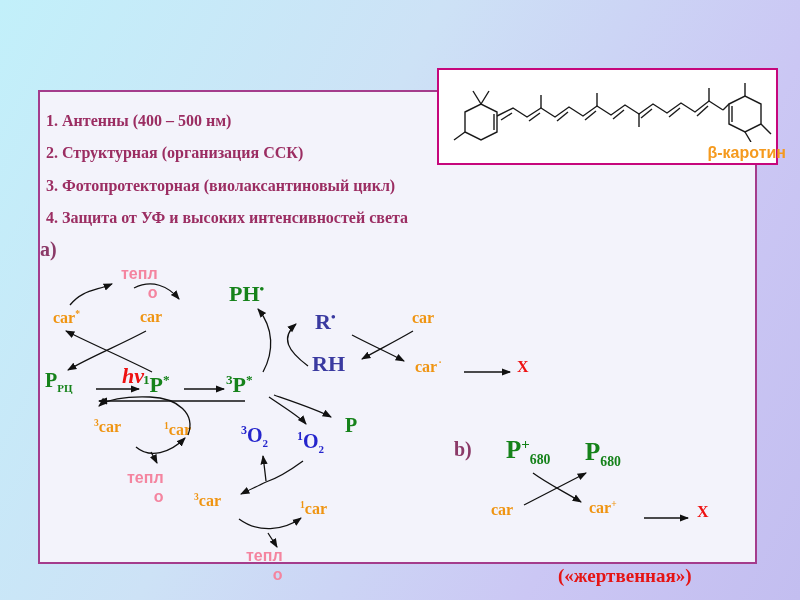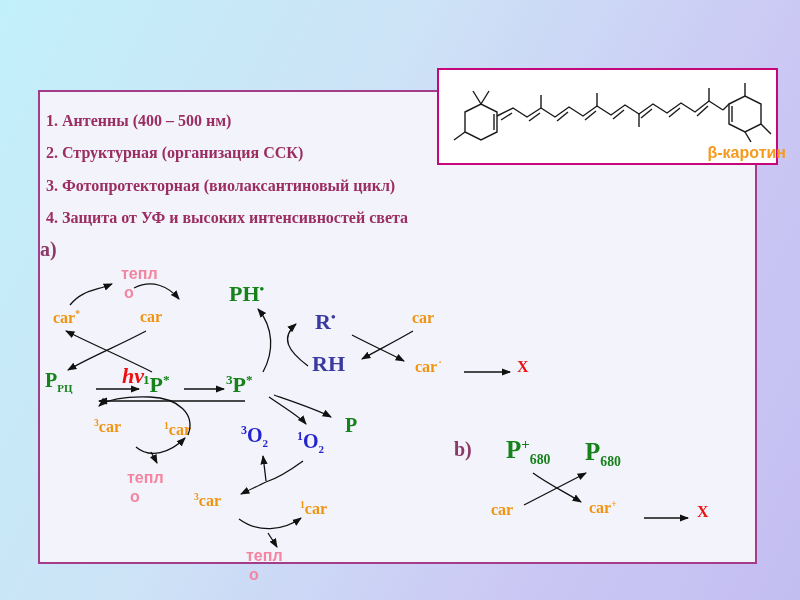--- a/index.html
+++ b/index.html
@@ -21,21 +21,21 @@
     white-space:nowrap;z-index:3;}
   .lbl{position:absolute;font-weight:bold;white-space:nowrap;z-index:4;font-size:16px;}
   .orange{color:#ef9411}.green{color:#15821a}.navy{color:#3a3aa0}.blue{color:#2424cc}
   .red{color:#ee1111}.purple{color:#8b3a68}
   .pink{color:#f4849f;font-family:"Liberation Sans","DejaVu Sans",sans-serif;font-size:16px;}
   .sup{font-size:0.6em;vertical-align:super;}
   .sub{font-size:0.55em;vertical-align:sub;}
   .big{font-size:20px;}
   .mid{font-size:22px;}
   .hv{font-size:22px;font-style:italic;margin-left:18px;}
-  .heat div{line-height:19px;}
+  .heat div{line-height:19px;text-align:right;}
   .heat .l2{padding-left:3px;}
   .arrows{position:absolute;left:0;top:0;z-index:6;pointer-events:none;}
   .footnote{position:absolute;left:558px;top:565px;font-size:19px;font-weight:bold;color:#e51414;z-index:2;white-space:nowrap;}
   .struct{position:absolute;left:2px;top:2px;}
 </style>
 </head>
 <body>
 
 <div class="slide">
 
@@ -110,20 +110,21 @@
     <div>тепл</div>
     <div class="l2">о</div>
   </div>
 
   <div class="lbl green" style="left:506px;top:436px;font-size:25px"><span>P</span><span class="sup">+</span><span class="sub">680</span></div>
   <div class="lbl green" style="left:585px;top:438px;font-size:25px"><span>P</span><span class="sub">680</span></div>
   <div class="lbl orange" style="left:491px;top:501px">car</div>
   <div class="lbl orange" style="left:589px;top:498px"><span>car</span><span class="sup">+</span></div>
   <div class="lbl red" style="left:697px;top:503px">X</div>
 
+  <div class="footnote">(«жертвенная»)</div>
 
   <svg class="arrows" width="800" height="600" viewBox="0 0 800 600">
     <defs>
       <marker id="ah" viewBox="0 0 10 10" refX="8" refY="5" markerWidth="8" markerHeight="8" orient="auto">
         <path d="M0 1.5 L9 5 L0 8.5 Z" fill="#111"></path>
       </marker>
     </defs>
     <g stroke="#111" stroke-width="1.3" fill="none">
       <g>
         <path d="M70 305 C82 290, 95 291, 112 284" marker-end="url(#ah)"></path>

